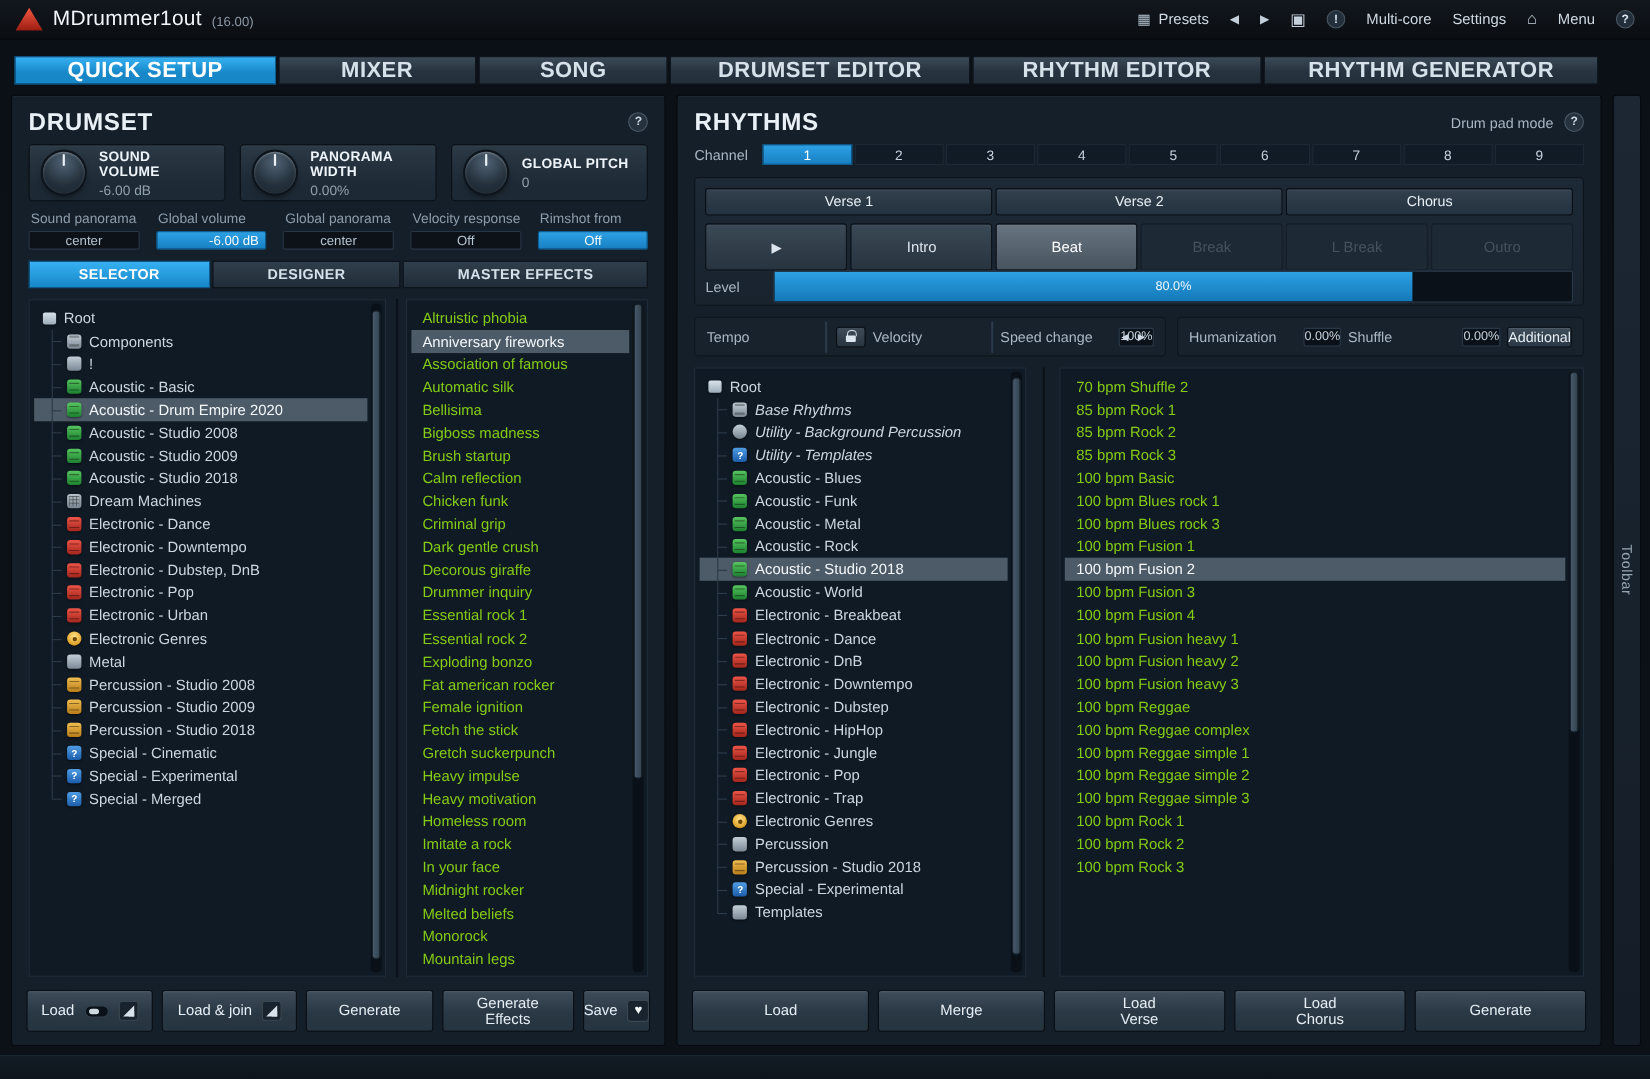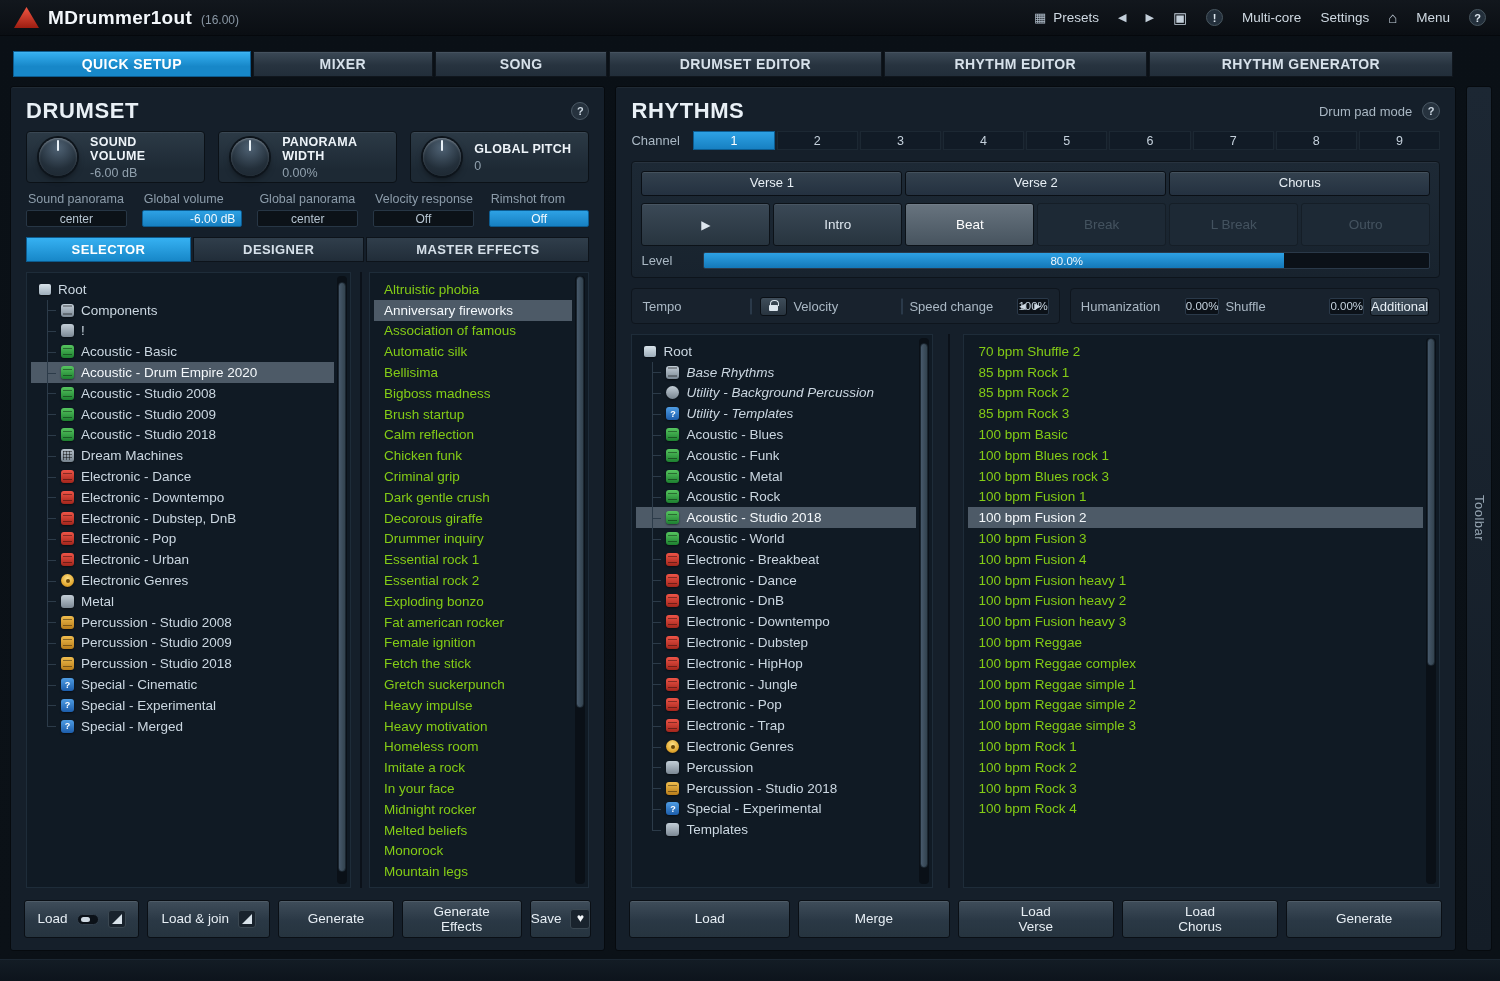--- a/index.html
+++ b/index.html
@@ -2,32 +2,32 @@
 <html><head>
 <meta charset="utf-8">
 <style>
 *{margin:0;padding:0;box-sizing:border-box;}
 html,body{width:1500px;height:981px;overflow:hidden;background:#070b10;font-family:"Liberation Sans",sans-serif;color:#dfe8f0;}
 .app{width:1500px;height:981px;display:flex;flex-direction:column;background:linear-gradient(#0a1016,#0b1117);}
 
 
 .titlebar{height:36px;flex:none;background:linear-gradient(#12171d,#0a0e13);display:flex;align-items:center;padding:0 14px;gap:9px;border-bottom:1px solid #05080c;}
 .logo{width:25px;height:21px;background:linear-gradient(#f25743,#9c1d11);clip-path:polygon(50% 0,100% 100%,0 100%);flex:none;}
-.title{font-size:19px;font-weight:700;color:#f3f7fb;letter-spacing:.3px;}
+.title{font-size:19px;font-weight:400;color:#f3f7fb;letter-spacing:.3px;}
 .version{font-size:12px;color:#8a97a4;margin-top:4px;}
 .tb-right{margin-left:auto;display:flex;align-items:center;gap:19px;font-size:13.5px;color:#cfd9e2;}
 .tb-item{display:flex;align-items:center;gap:7px;}
 .gicon{font-size:13px;color:#aebbc8;}
 .tb-arrow{color:#c3cfda;font-size:11px;}
 .tb-icon{font-size:15px;color:#c3cfda;}
 .tb-circle{width:17px;height:17px;border-radius:50%;background:#232f3b;border:1px solid #48565f;color:#dde6ee;font-size:11px;font-weight:700;display:flex;align-items:center;justify-content:center;}
 
 
 .tabbar{display:flex;gap:2px;margin:15px 47px 9px 13px;height:26px;flex:none;}
-.tab{display:flex;align-items:center;justify-content:center;font-size:14px;font-weight:700;color:#d7e1ea;letter-spacing:.4px;background:linear-gradient(#3b4956,#27333f 55%,#222e3a);border:1px solid #10161d;box-shadow:inset 0 1px 0 rgba(255,255,255,.06);}
+.tab{display:flex;align-items:center;justify-content:center;font-size:20px;font-weight:700;color:#d7e1ea;letter-spacing:.4px;background:linear-gradient(#3b4956,#27333f 55%,#222e3a);border:1px solid #10161d;box-shadow:inset 0 1px 0 rgba(255,255,255,.06);}
 .tab.active{background:linear-gradient(#36b1f2,#1787c8 60%,#1787c8);color:#fff;border-color:#0d5b8e;}
 .tab:nth-child(1){flex:238 0 0;}.tab:nth-child(2){flex:180 0 0;}.tab:nth-child(3){flex:172 0 0;}
 .tab:nth-child(4){flex:273 0 0;}.tab:nth-child(5){flex:264 0 0;}.tab:nth-child(6){flex:305 0 0;}
 
 
 .main{flex:1;display:flex;padding:0 8px 0 10px;gap:10px;min-height:0;}
 .panel{background:#151f2a;border:1px solid #060a0e;border-radius:3px;box-shadow:inset 0 1px 0 rgba(255,255,255,.05);display:flex;flex-direction:column;padding:6px 13px 12px;min-height:0;}
 .panel.drumset{flex:714 0 0;}
 .panel.rhythms{flex:718 0 0;}
 .toolbar-strip{flex:30 0 0;background:linear-gradient(#1c2733,#141d27);border:1px solid #060a0e;border-radius:3px;display:flex;align-items:center;justify-content:center;}
@@ -133,21 +133,21 @@
 .verserow{display:flex;gap:3px;height:25px;}
 .btn.verse{flex:1;font-size:13px;background:linear-gradient(#33414e,#243140);}
 .partrow{display:flex;gap:3px;height:43px;}
 .part{flex:1;display:flex;align-items:center;justify-content:center;font-size:13.5px;color:#dde6ee;background:linear-gradient(#3b4956,#27343f);border:1px solid #0c1218;border-radius:3px;box-shadow:inset 0 1px 0 rgba(255,255,255,.07);}
 .part.active{background:linear-gradient(#68747f,#47545f);color:#fff;}
 .part.dis{background:#1d2935;color:rgba(170,190,205,.28);border-color:#151e27;box-shadow:none;}
 .part .playglyph{font-size:12px;}
 .levelrow{display:flex;align-items:center;gap:10px;height:15px;}
 .levellabel{width:52px;font-size:13px;color:#aab8c4;flex:none;}
 
-.slider{position:relative;flex:1;height:17px;background:#0b1118;border:1px solid #2a3949;border-radius:2px;overflow:hidden;}
+.slider{position:relative;flex:1;height:29px;background:#0b1118;border:1px solid #2a3949;border-radius:2px;overflow:hidden;}
 .sfill{position:absolute;left:0;top:0;bottom:0;background:linear-gradient(#2da1e4,#1478b8);}
 .sval{position:absolute;inset:0;display:flex;align-items:center;justify-content:center;font-size:11.5px;color:#eef6fc;}
 
 .paramsrow{display:flex;gap:10px;margin:0 2px 10px;flex:none;}
 .pbox{background:#18222d;border:1px solid #0e151d;border-radius:4px;padding:8px 10px;display:flex;flex-direction:row;gap:6px;}
 .pbox.left{flex:1.08;}
 .pbox.right{flex:1;}
 .prow{display:flex;align-items:center;gap:8px;height:18px;}
 .prlabel{font-size:13px;color:#aab8c4;flex:none;}
 .pbox.left .prlabel{width:100px;}
@@ -635,21 +635,20 @@
               <div class="lrow">100 bpm Fusion heavy 2</div>
               <div class="lrow">100 bpm Fusion heavy 3</div>
               <div class="lrow">100 bpm Reggae</div>
               <div class="lrow">100 bpm Reggae complex</div>
               <div class="lrow">100 bpm Reggae simple 1</div>
               <div class="lrow">100 bpm Reggae simple 2</div>
               <div class="lrow">100 bpm Reggae simple 3</div>
               <div class="lrow">100 bpm Rock 1</div>
               <div class="lrow">100 bpm Rock 2</div>
               <div class="lrow">100 bpm Rock 3</div>
-              <div class="lrow">100 bpm Rock 4</div>
             </div>
           <div class="vscroll">
             <div class="vthumb" style="top:0;height:60%;"></div>
           </div>
         </div>
       </div>
 
       <div class="btnrow rhy-btns">
         <div class="btn">
           <span>Load</span>

